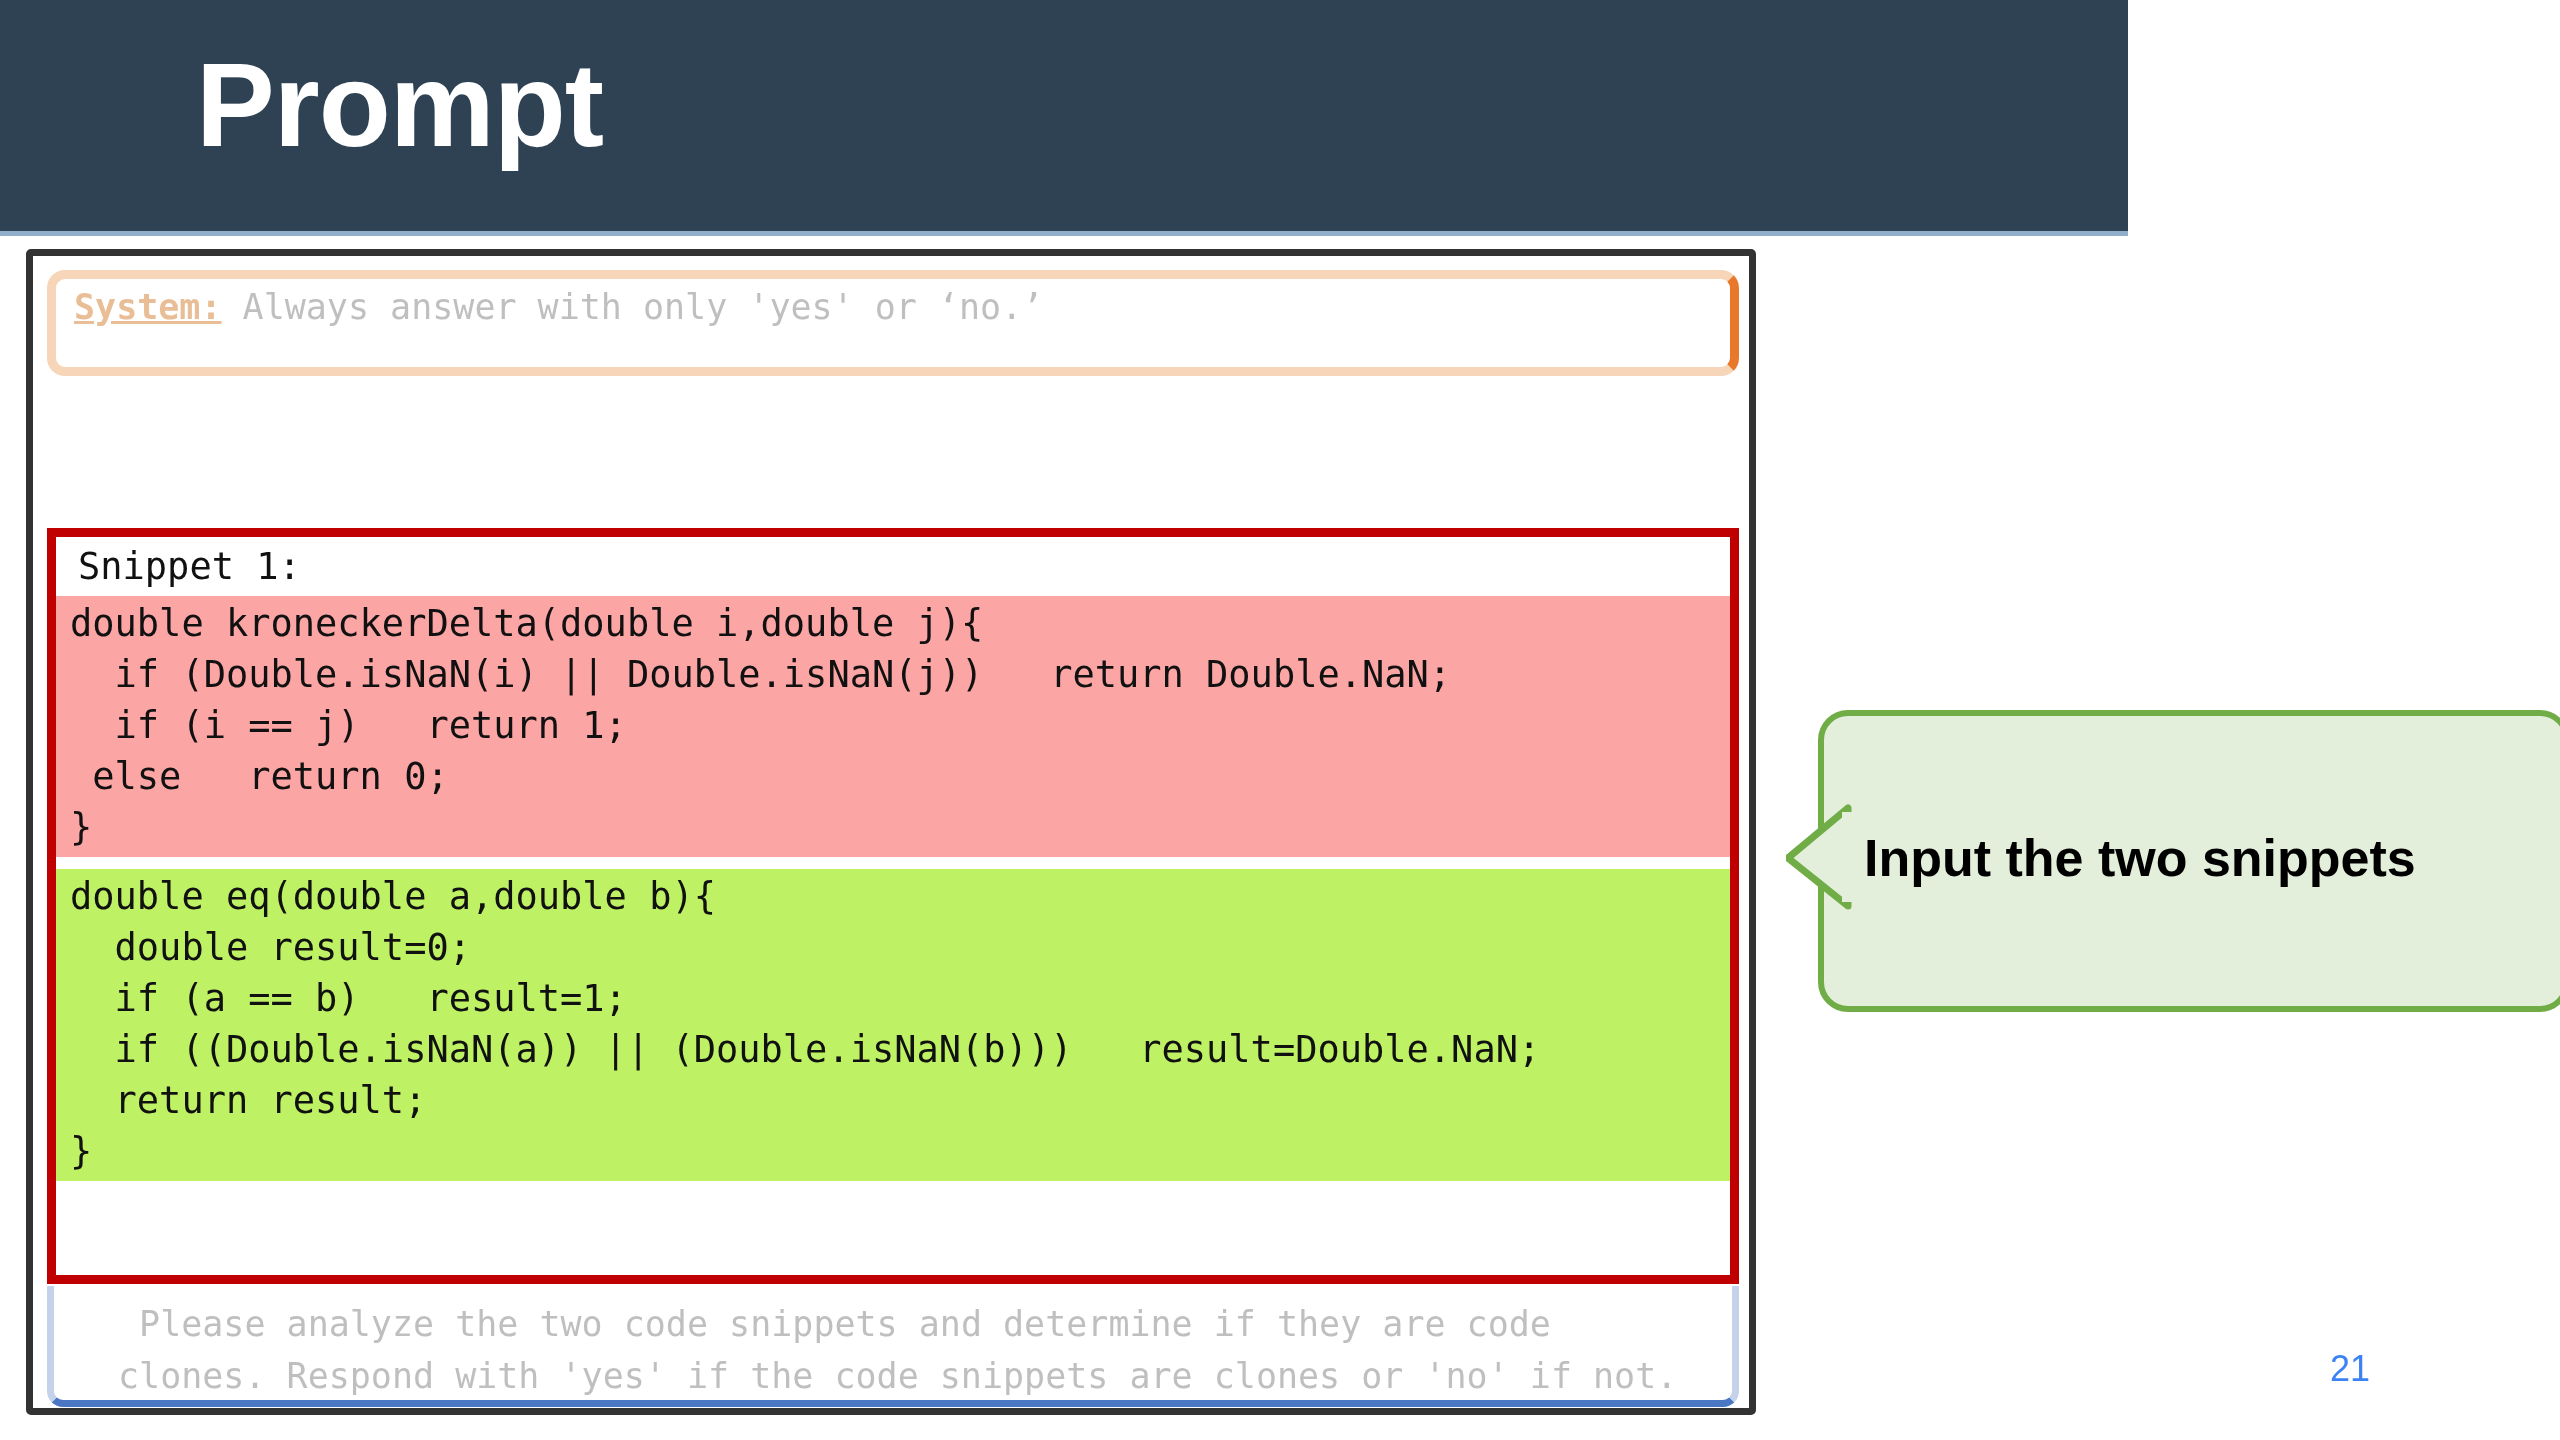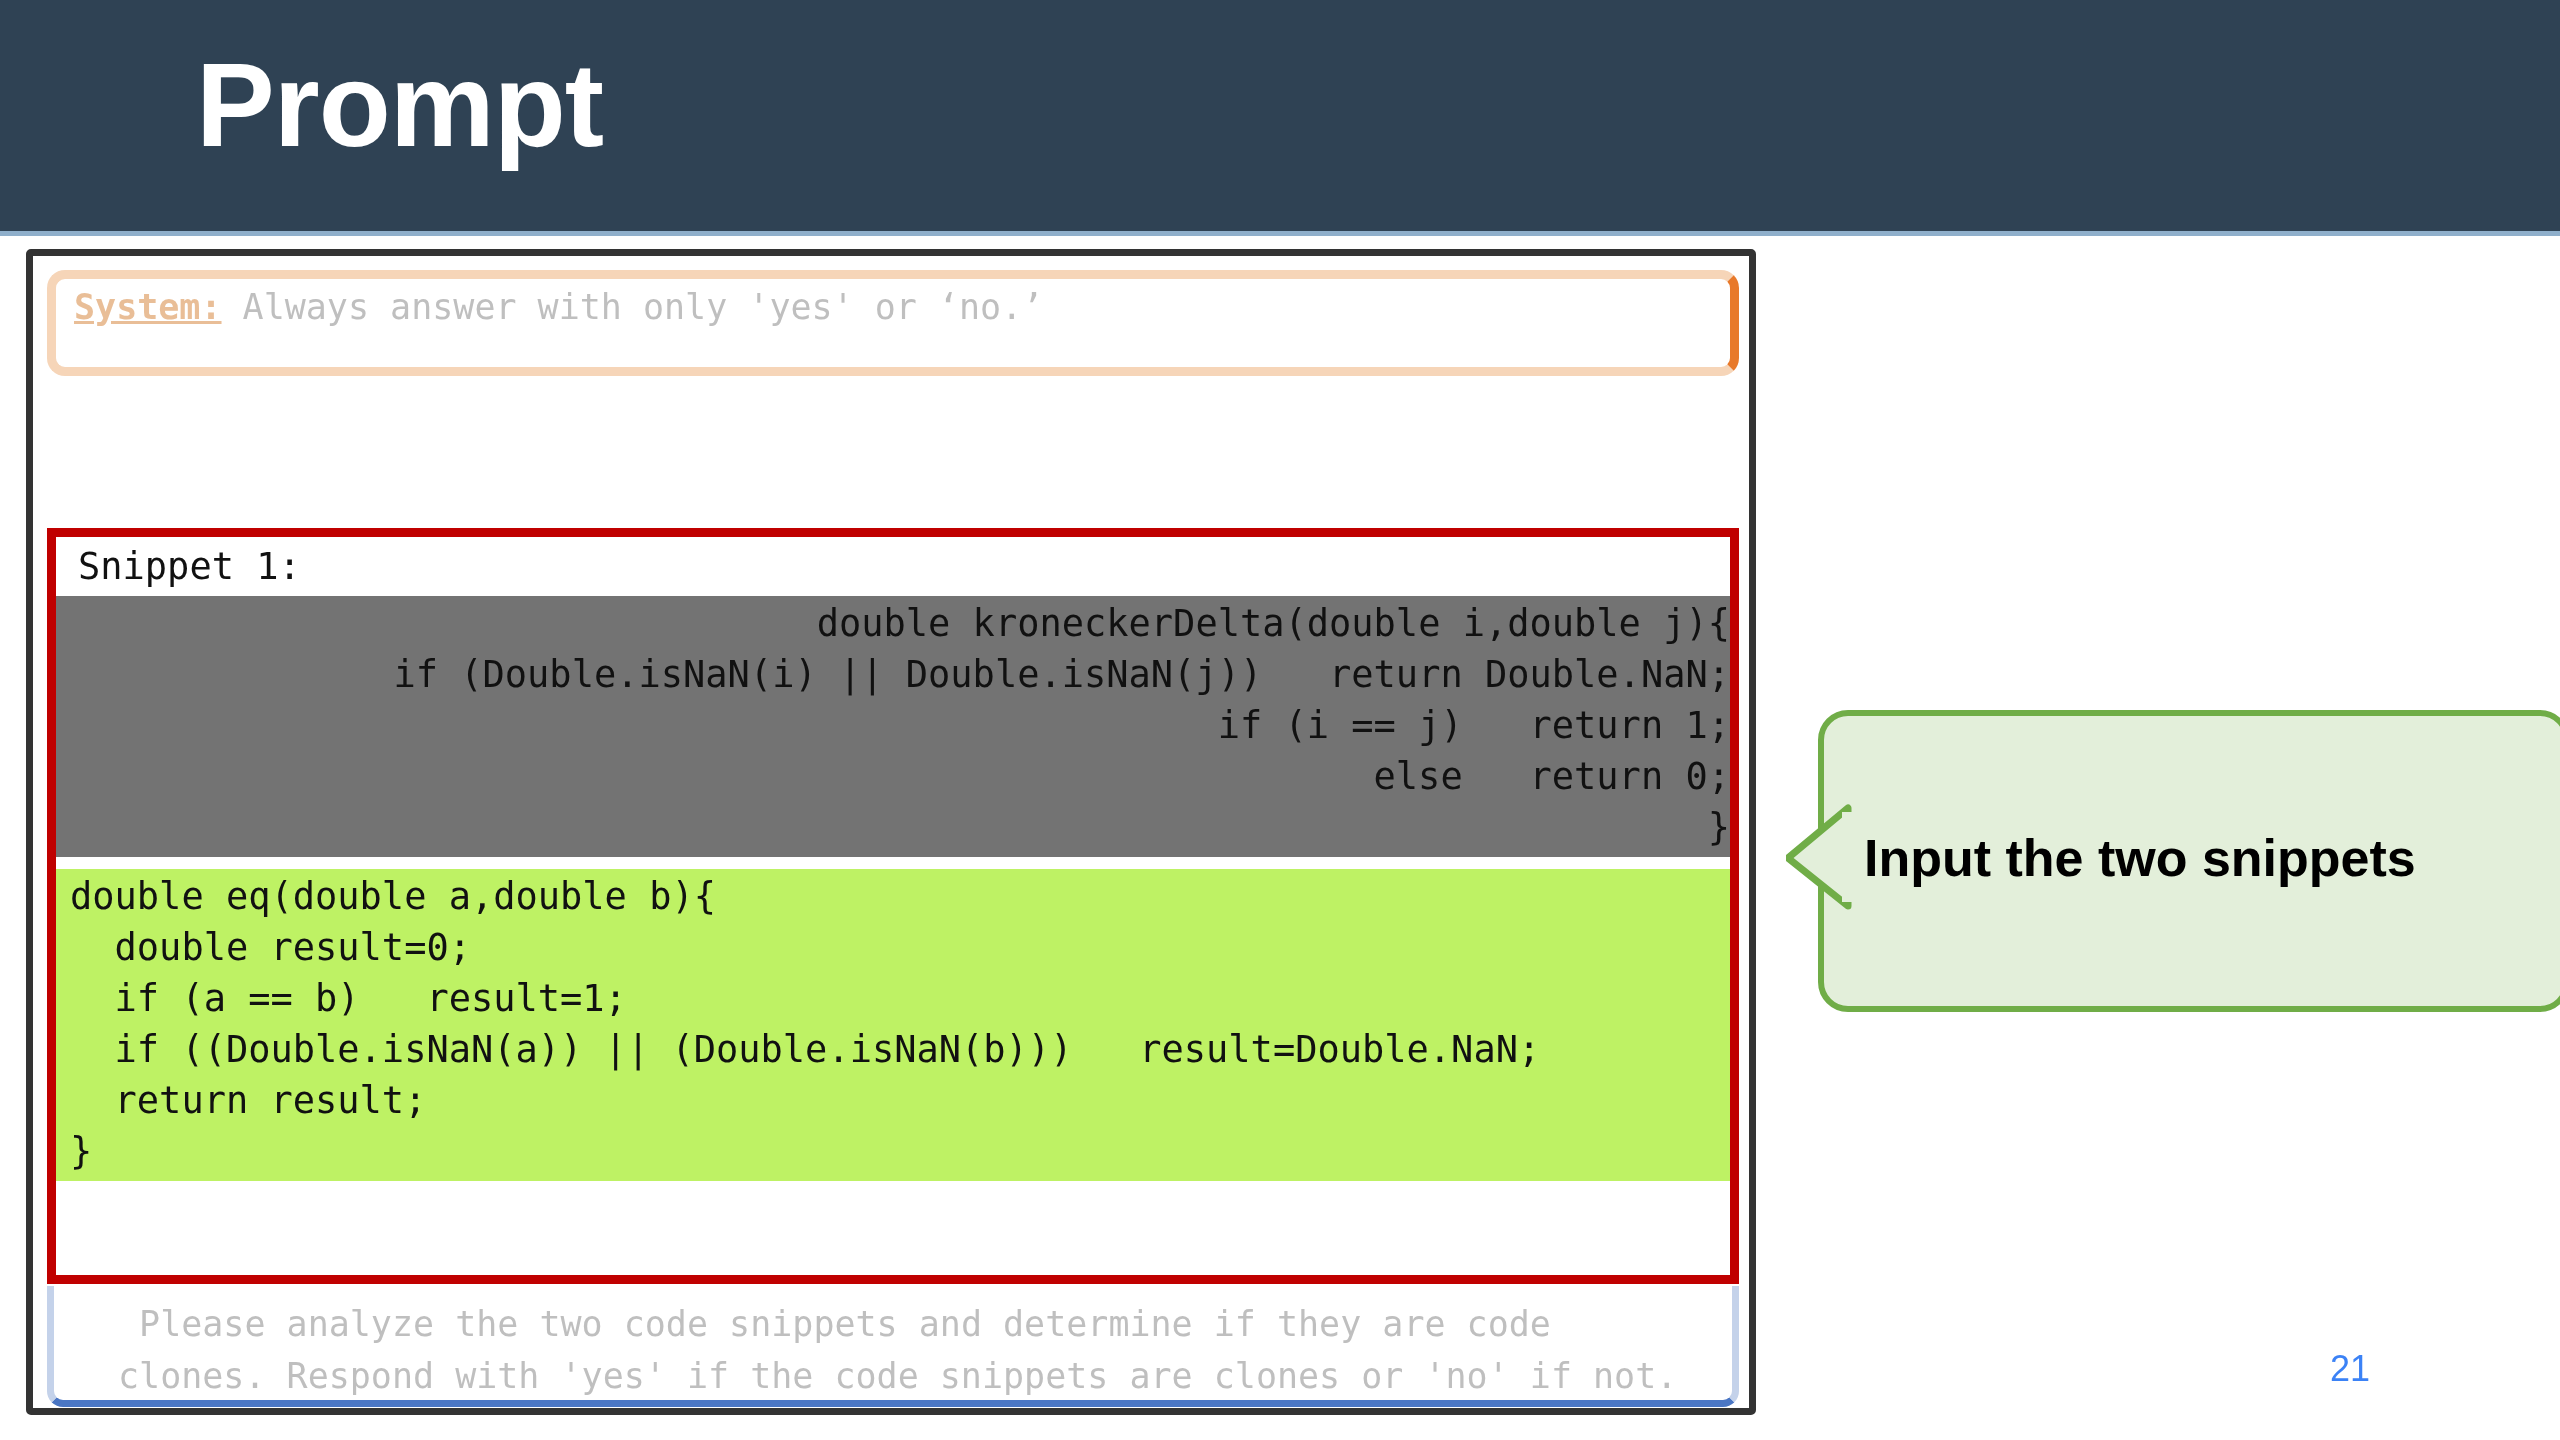--- a/index.html
+++ b/index.html
@@ -13,21 +13,21 @@
     position: relative;
     overflow: hidden;
     font-family: "Liberation Sans", sans-serif;
   }
 
   
   .slide-header {
     position: absolute;
     left: 0;
     top: 0;
-    width: 2560px;
+    width: 2128px;
     height: 236px;
     background: #2F4254;
     border-bottom: 5px solid #8FAFCB;
     box-sizing: border-box;
   }
   .slide-title {
     position: absolute;
     left: 196px;
     top: 32px;
     font-size: 118px;
@@ -139,21 +139,21 @@
     margin-left: 8px;
   }
   .code-block {
     font-family: "DejaVu Sans Mono", monospace;
     font-size: 37px;
     line-height: 51px;
     color: #111111;
     white-space: pre;
     padding: 2px 0 4px 14px;
   }
-  .code-yellow { background: #737373; text-align: right; }
+  .code-yellow { background: #fca5a5; }
   .code-green  { background: #bef264; }
   .gap-white { height: 12px; background: #FFFFFF; }
 
   
   .callout {
     position: absolute;
     left: 1786px;
     top: 710px;
     width: 784px;
     height: 302px;

